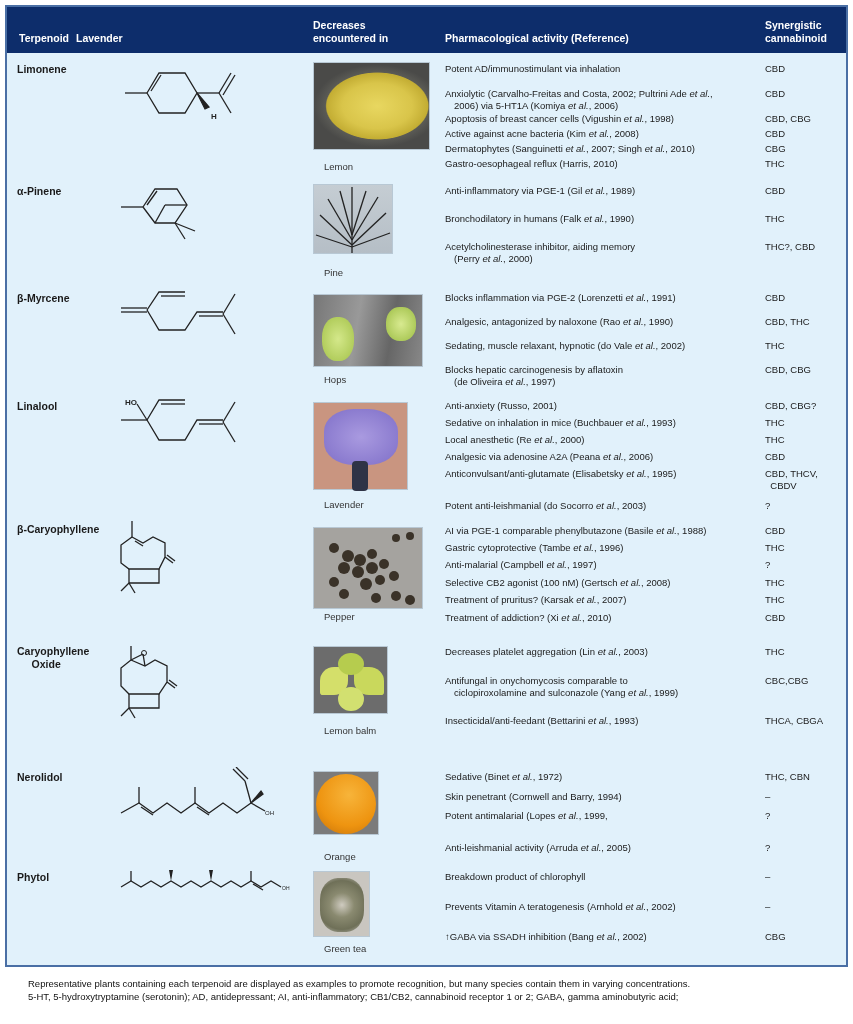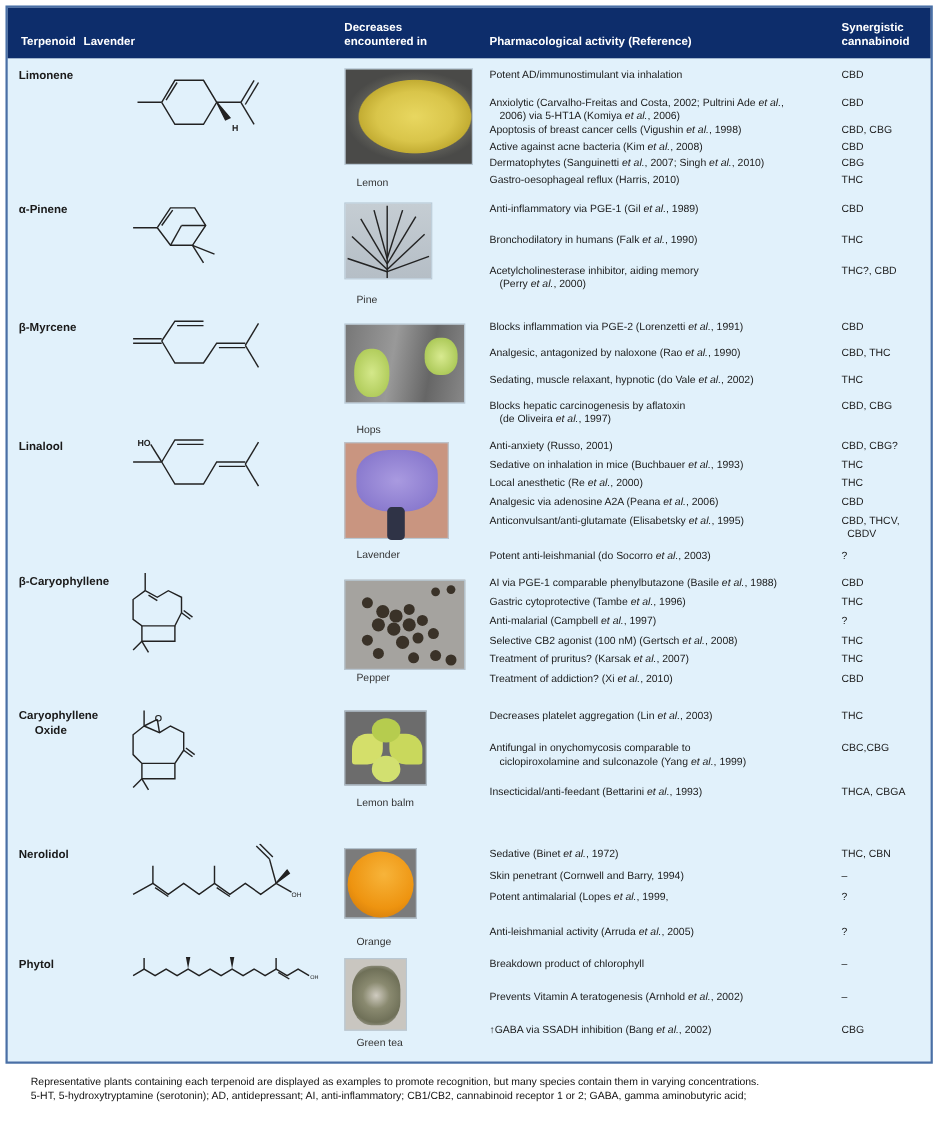--- a/index.html
+++ b/index.html
@@ -141,21 +141,21 @@
         <line x1="46" y1="8" x2="70" y2="8"></line>
       <polyline points="32,22 44,42 70,42 82,24 108,24"></polyline>
         <line x1="84" y1="28" x2="108" y2="28"></line>
       <line x1="108" y1="26" x2="120" y2="6"></line>
         <line x1="108" y1="26" x2="120" y2="46"></line>
     </svg>
     <div class="photo" style="top:6px;width:110px;height:73px;background:linear-gradient(100deg,#777 0%,#999 40%,#666 70%,#888 100%)">
       <div style="position:absolute;left:8px;top:22px;width:32px;height:44px;border-radius:45%;background:radial-gradient(#d4e88a,#a4c24a)"></div>
       <div style="position:absolute;left:72px;top:12px;width:30px;height:34px;border-radius:45%;background:radial-gradient(#d8ea90,#9cbd44)"></div>
     </div>
-    <div class="caption" style="top:98px">Hops</div>
+    <div class="caption" style="top:86px">Hops</div>
     <div class="acts">
       <div class="act" style="top:4px">
           <span class="txt"><span>Blocks inflammation via PGE-2 (Lorenzetti </span><i>et al.</i><span>, 1991)</span></span>
           <span class="syn">CBD</span>
         </div>
       <div class="act" style="top:28px">
           <span class="txt"><span>Analgesic, antagonized by naloxone (Rao </span><i>et al.</i><span>, 1990)</span></span>
           <span class="syn">CBD, THC</span>
         </div>
       <div class="act" style="top:52px">

